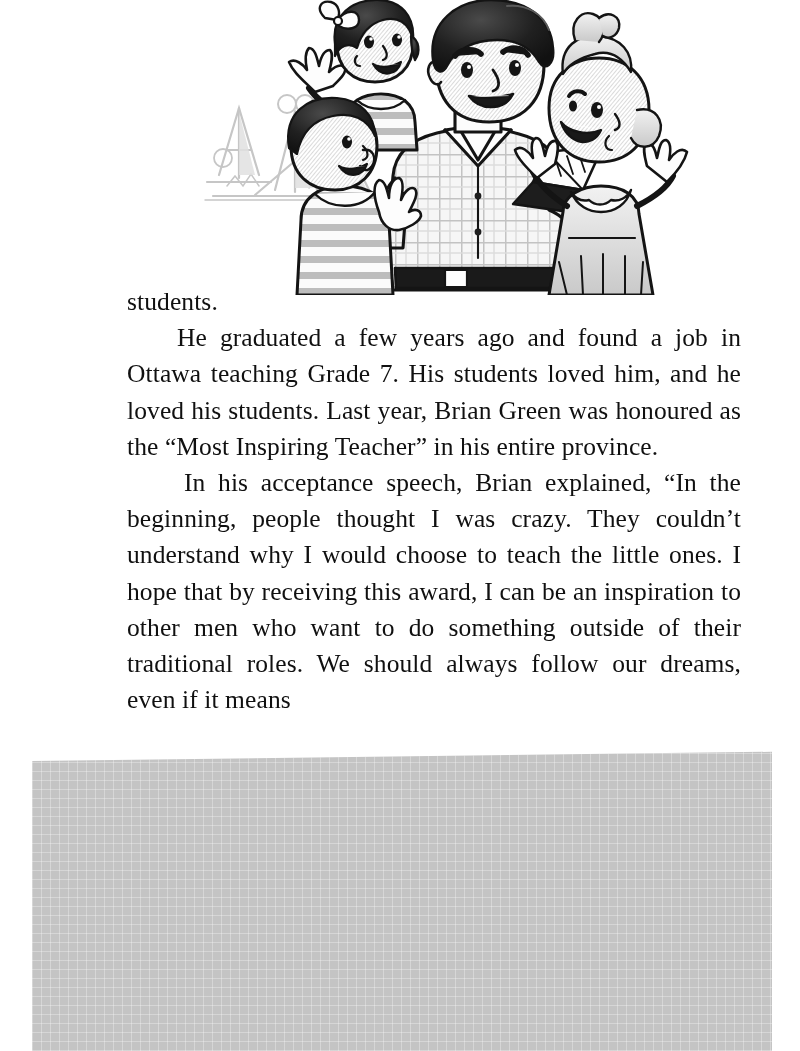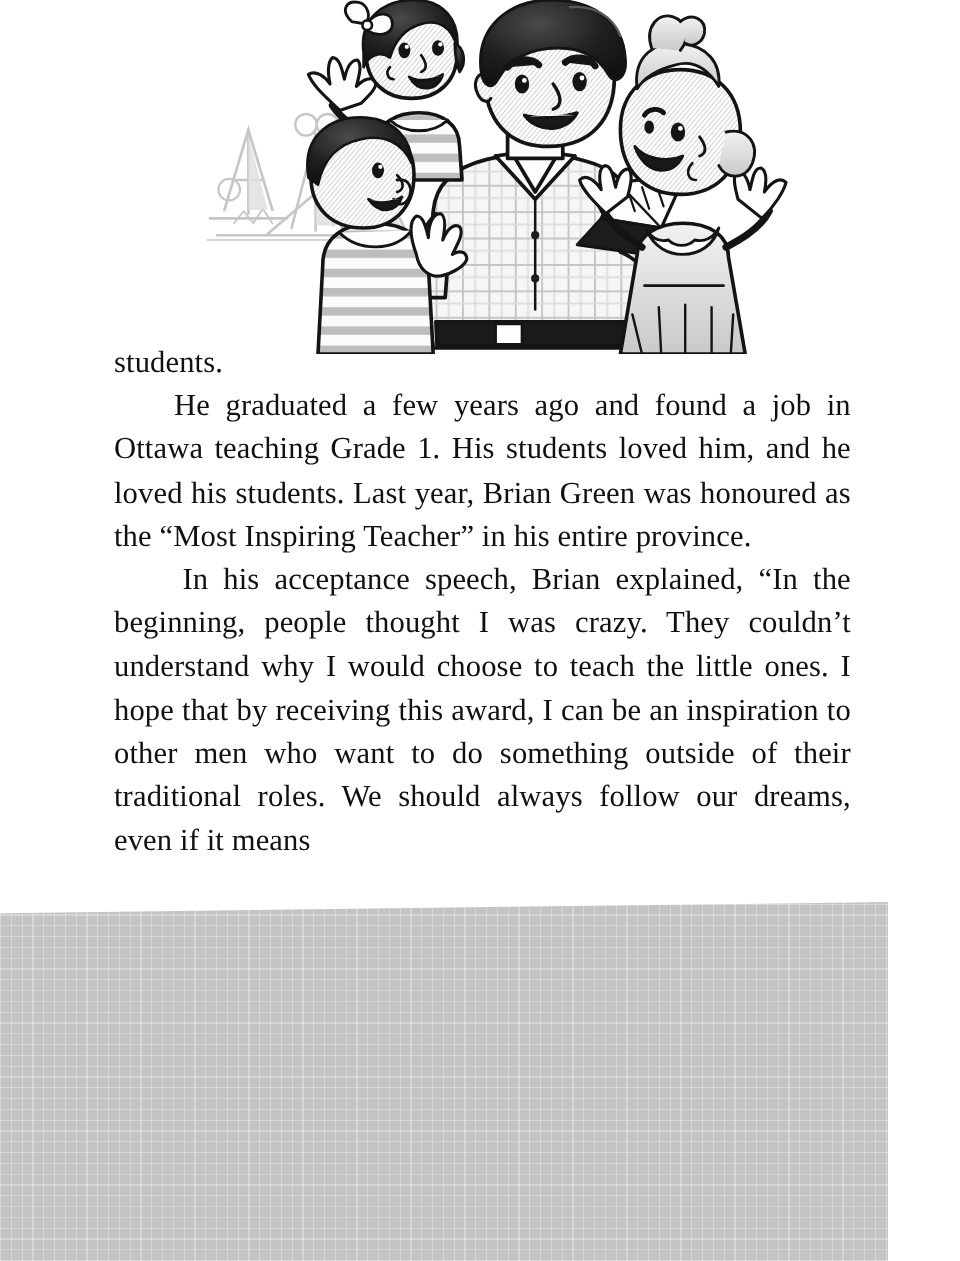--- a/index.html
+++ b/index.html
@@ -7,20 +7,21 @@
     padding: 0;
     background: #ffffff;
   }
   #page {
     position: relative;
     width: 740px;
     height: 1051px;
     background: #ffffff;
     overflow: hidden;
     font-family: "Liberation Serif", "DejaVu Serif", serif;
+    margin-left: 32px;
   }
 
   
   #illustration {
     position: absolute;
     left: 165px;
     top: 0px;
     width: 495px;
     height: 295px;
   }
@@ -300,19 +301,19 @@
         <path d="M364 122 C372 146 396 148 404 130 C390 136 372 132 364 122 Z" fill="#191919" stroke-width="2.4"></path>
         <path d="M366 123 C378 126 394 128 403 129" fill="#ffffff" stroke="none"></path>
 
         <path d="M412 136 C406 142 408 150 415 150" fill="none" stroke-width="2.2"></path>
       </g>
     </svg>
   </div>
 
   <div id="prose">
     <p class="cont">students.</p>
-    <p class="indent">He graduated a few years ago and found a job in Ottawa teaching Grade 1. His students loved him, and he loved his students. Last year, Brian Green was honoured as the “Most Inspiring Teacher” in his entire province.</p>
+    <p class="indent">He graduated a few years ago and found a job in Ottawa teaching Grade 7. His students loved him, and he loved his students. Last year, Brian Green was honoured as the “Most Inspiring Teacher” in his entire province.</p>
     <p class="indent-wide">In his acceptance speech, Brian explained, “In the beginning, people thought I was crazy. They couldn’t understand why I would choose to teach the little ones. I hope that by receiving this award, I can be an inspiration to other men who want to do something outside of their traditional roles. We should always follow our dreams, even if it means</p>
   </div>
 
   <div id="gray-overlay"></div>
 
 </div>
 
 </body></html>

